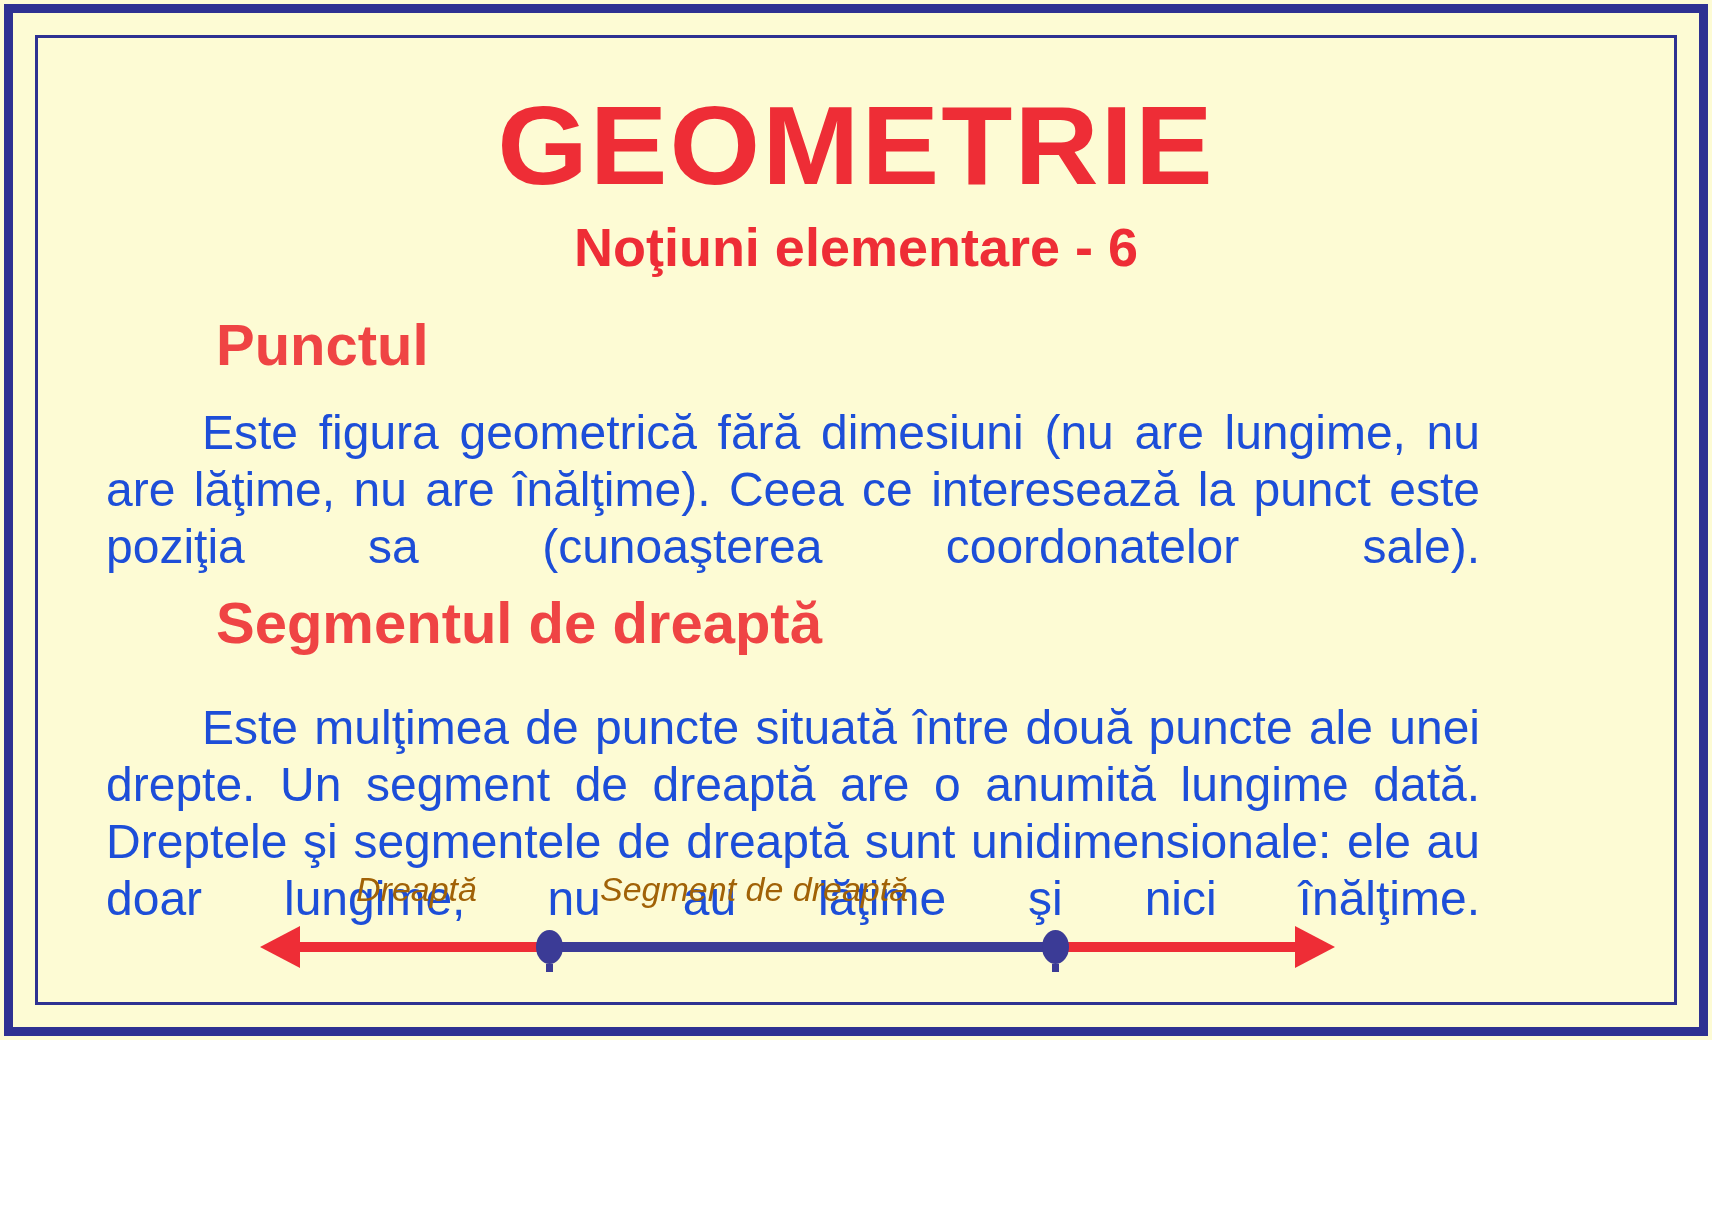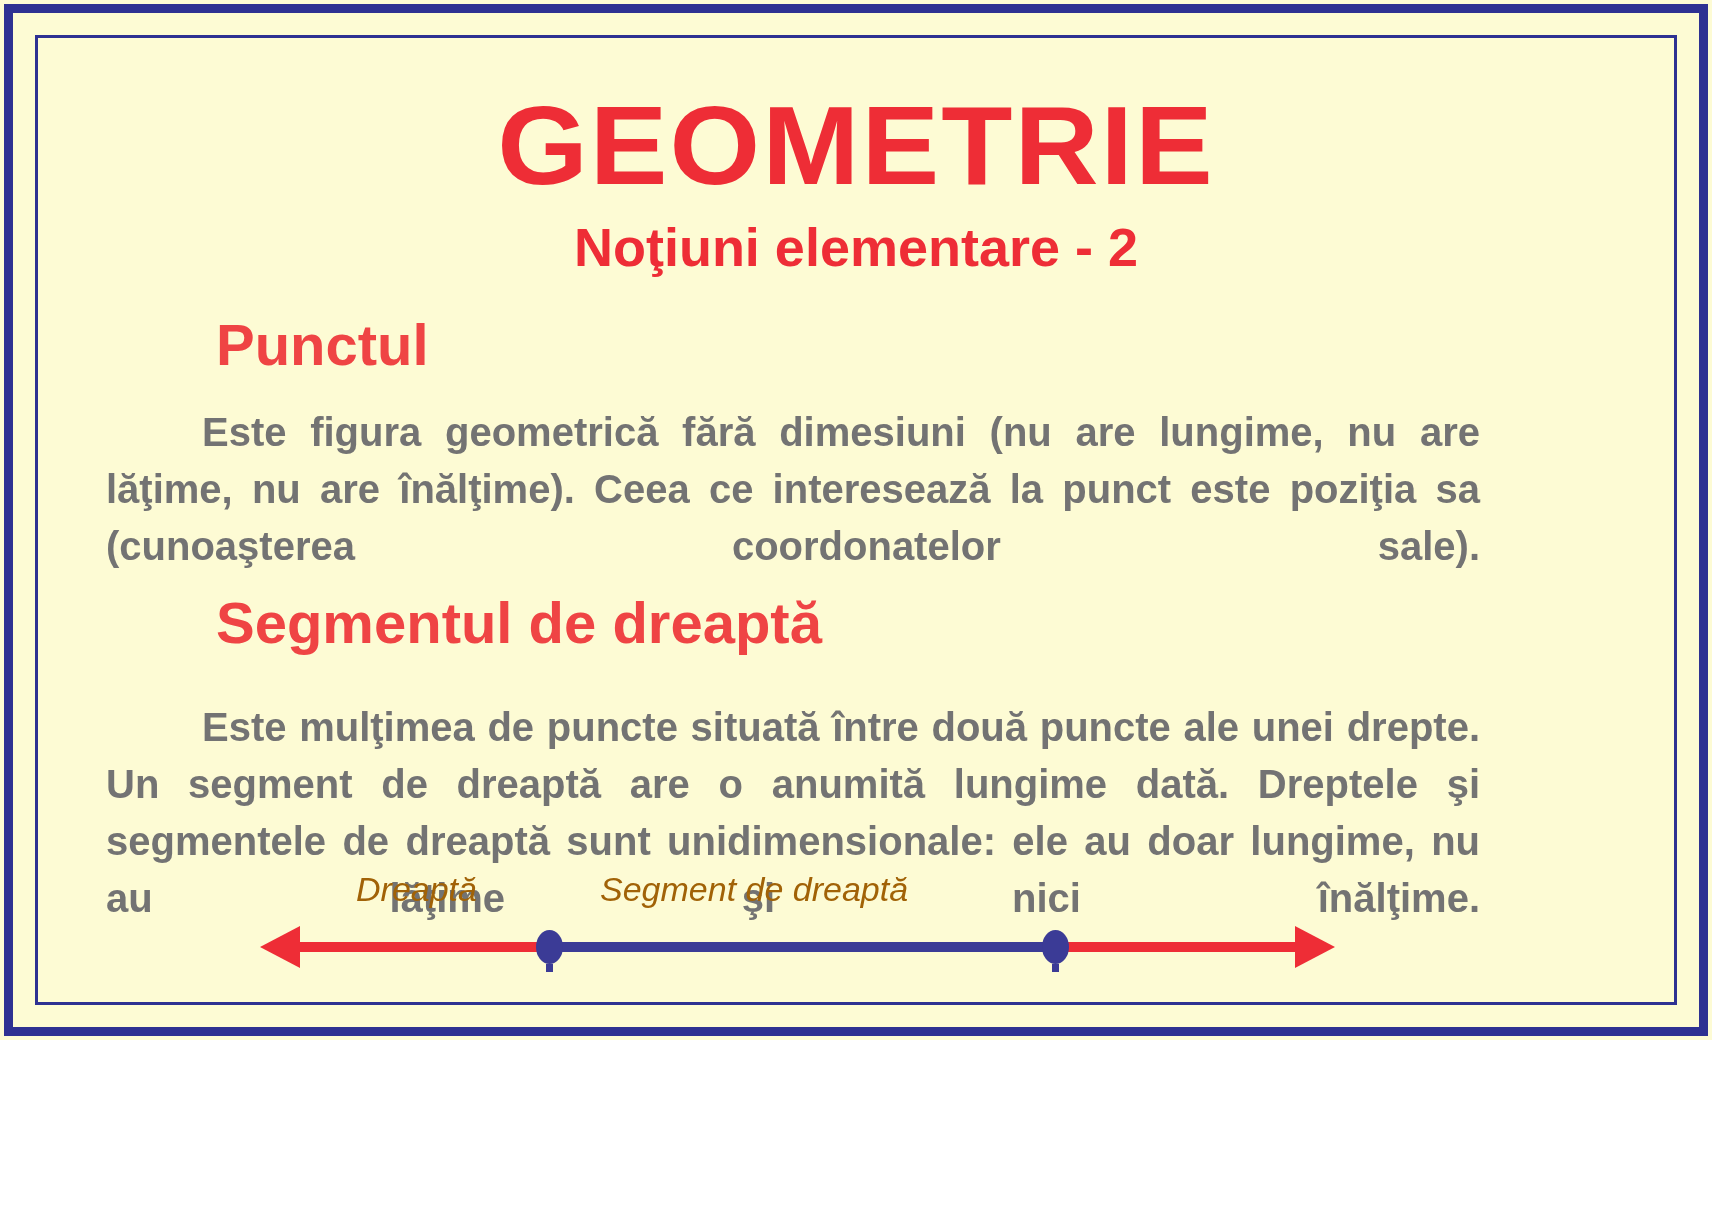--- a/index.html
+++ b/index.html
@@ -88,23 +88,23 @@
     font-size: 58px;
     line-height: 1.0;
     white-space: nowrap;
   }
   #head-punct { left: 152px; top: 252px; }
   #head-segment { left: 152px; top: 530px; }
 
   
   .para {
     position: absolute;
-    color: #737373;
-    font-weight: bold;
-    font-size: 40px;
+    color: #1d4ed8;
+    font-weight: normal;
+    font-size: 48px;
     line-height: 57px;
     text-align: justify;
     text-justify: inter-word;
   }
   #para-punct {
     left: 42px;
     width: 1374px;
     top: 340px;
     text-indent: 96px;
   }
@@ -212,21 +212,21 @@
 </head>
 <body>
 
 <div class="poster">
   <div class="outer-border">
     <div class="inner-border">
       <div class="content">
 
         <div class="main-title">GEOMETRIE</div>
 
-        <div class="sub-title">Noţiuni elementare - 2</div>
+        <div class="sub-title">Noţiuni elementare - 6</div>
 
         <div class="section-head" id="head-punct">Punctul</div>
 
         <div class="para" id="para-punct">Este figura geometrică fără dimesiuni (nu are lungime, nu are lăţime, nu are înălţime). Ceea ce interesează la punct este poziţia sa (cunoaşterea coordonatelor sale).</div>
 
         <div class="section-head" id="head-segment">Segmentul de dreaptă</div>
 
         <div class="para" id="para-segment">Este mulţimea de puncte situată între două puncte ale unei drepte. Un segment de dreaptă are o anumită lungime dată. Dreptele şi segmentele de dreaptă sunt unidimensionale: ele au doar lungime, nu au lăţime şi nici înălţime.</div>
 
         <div class="diagram">

